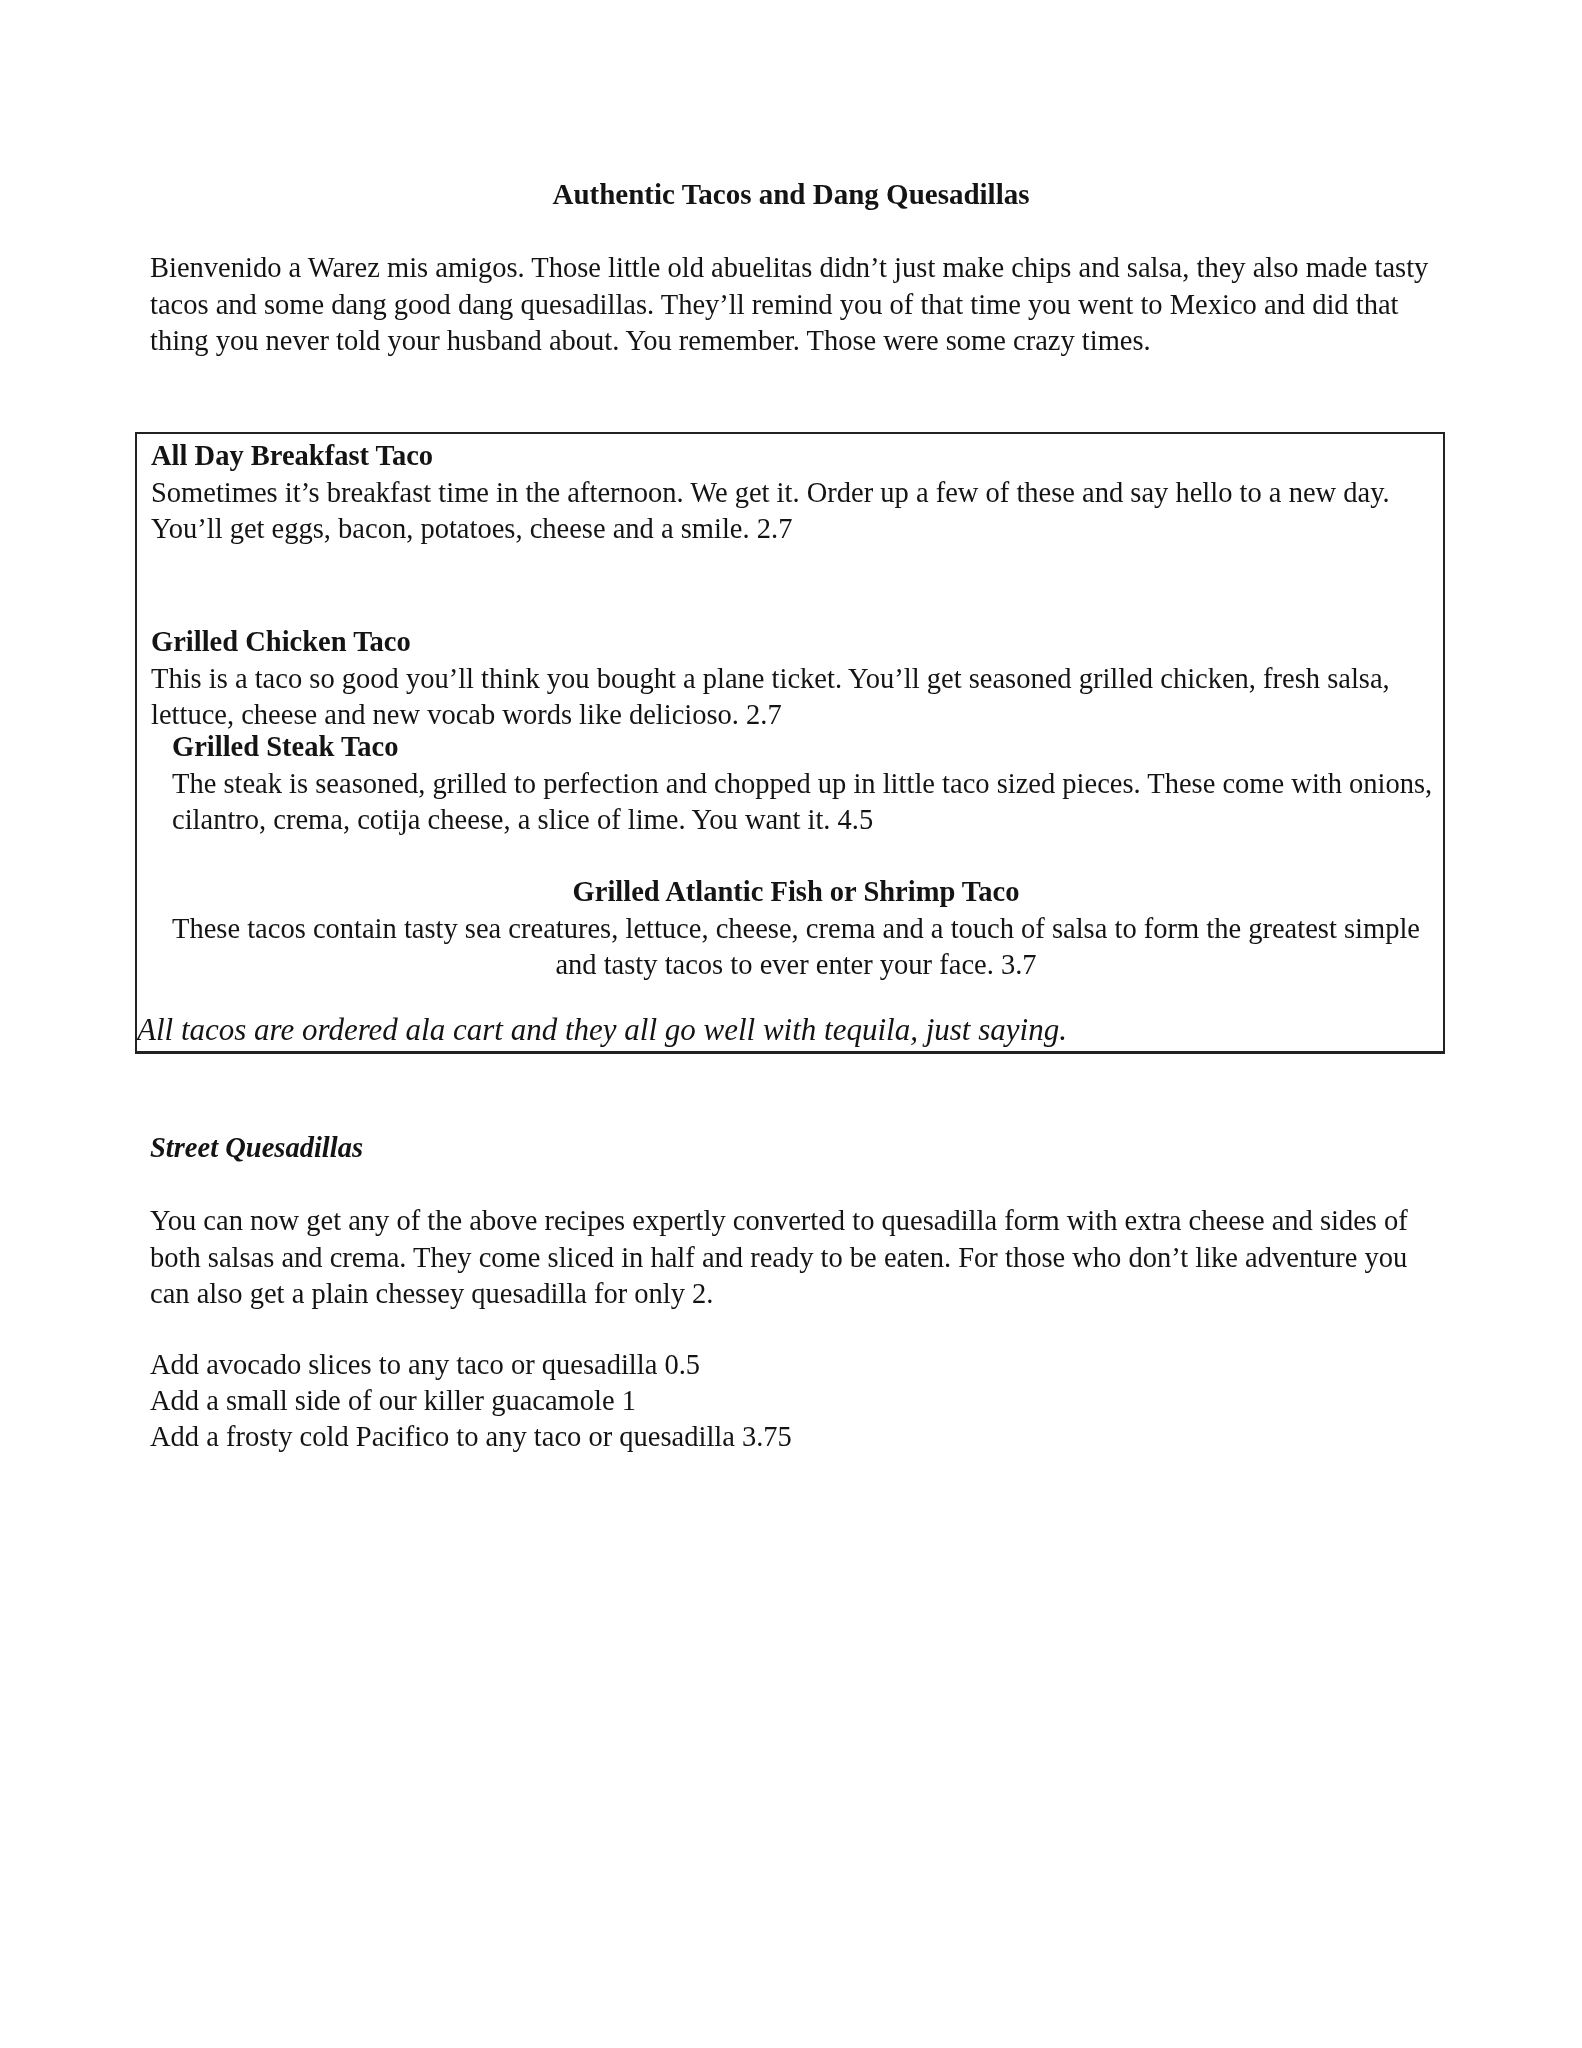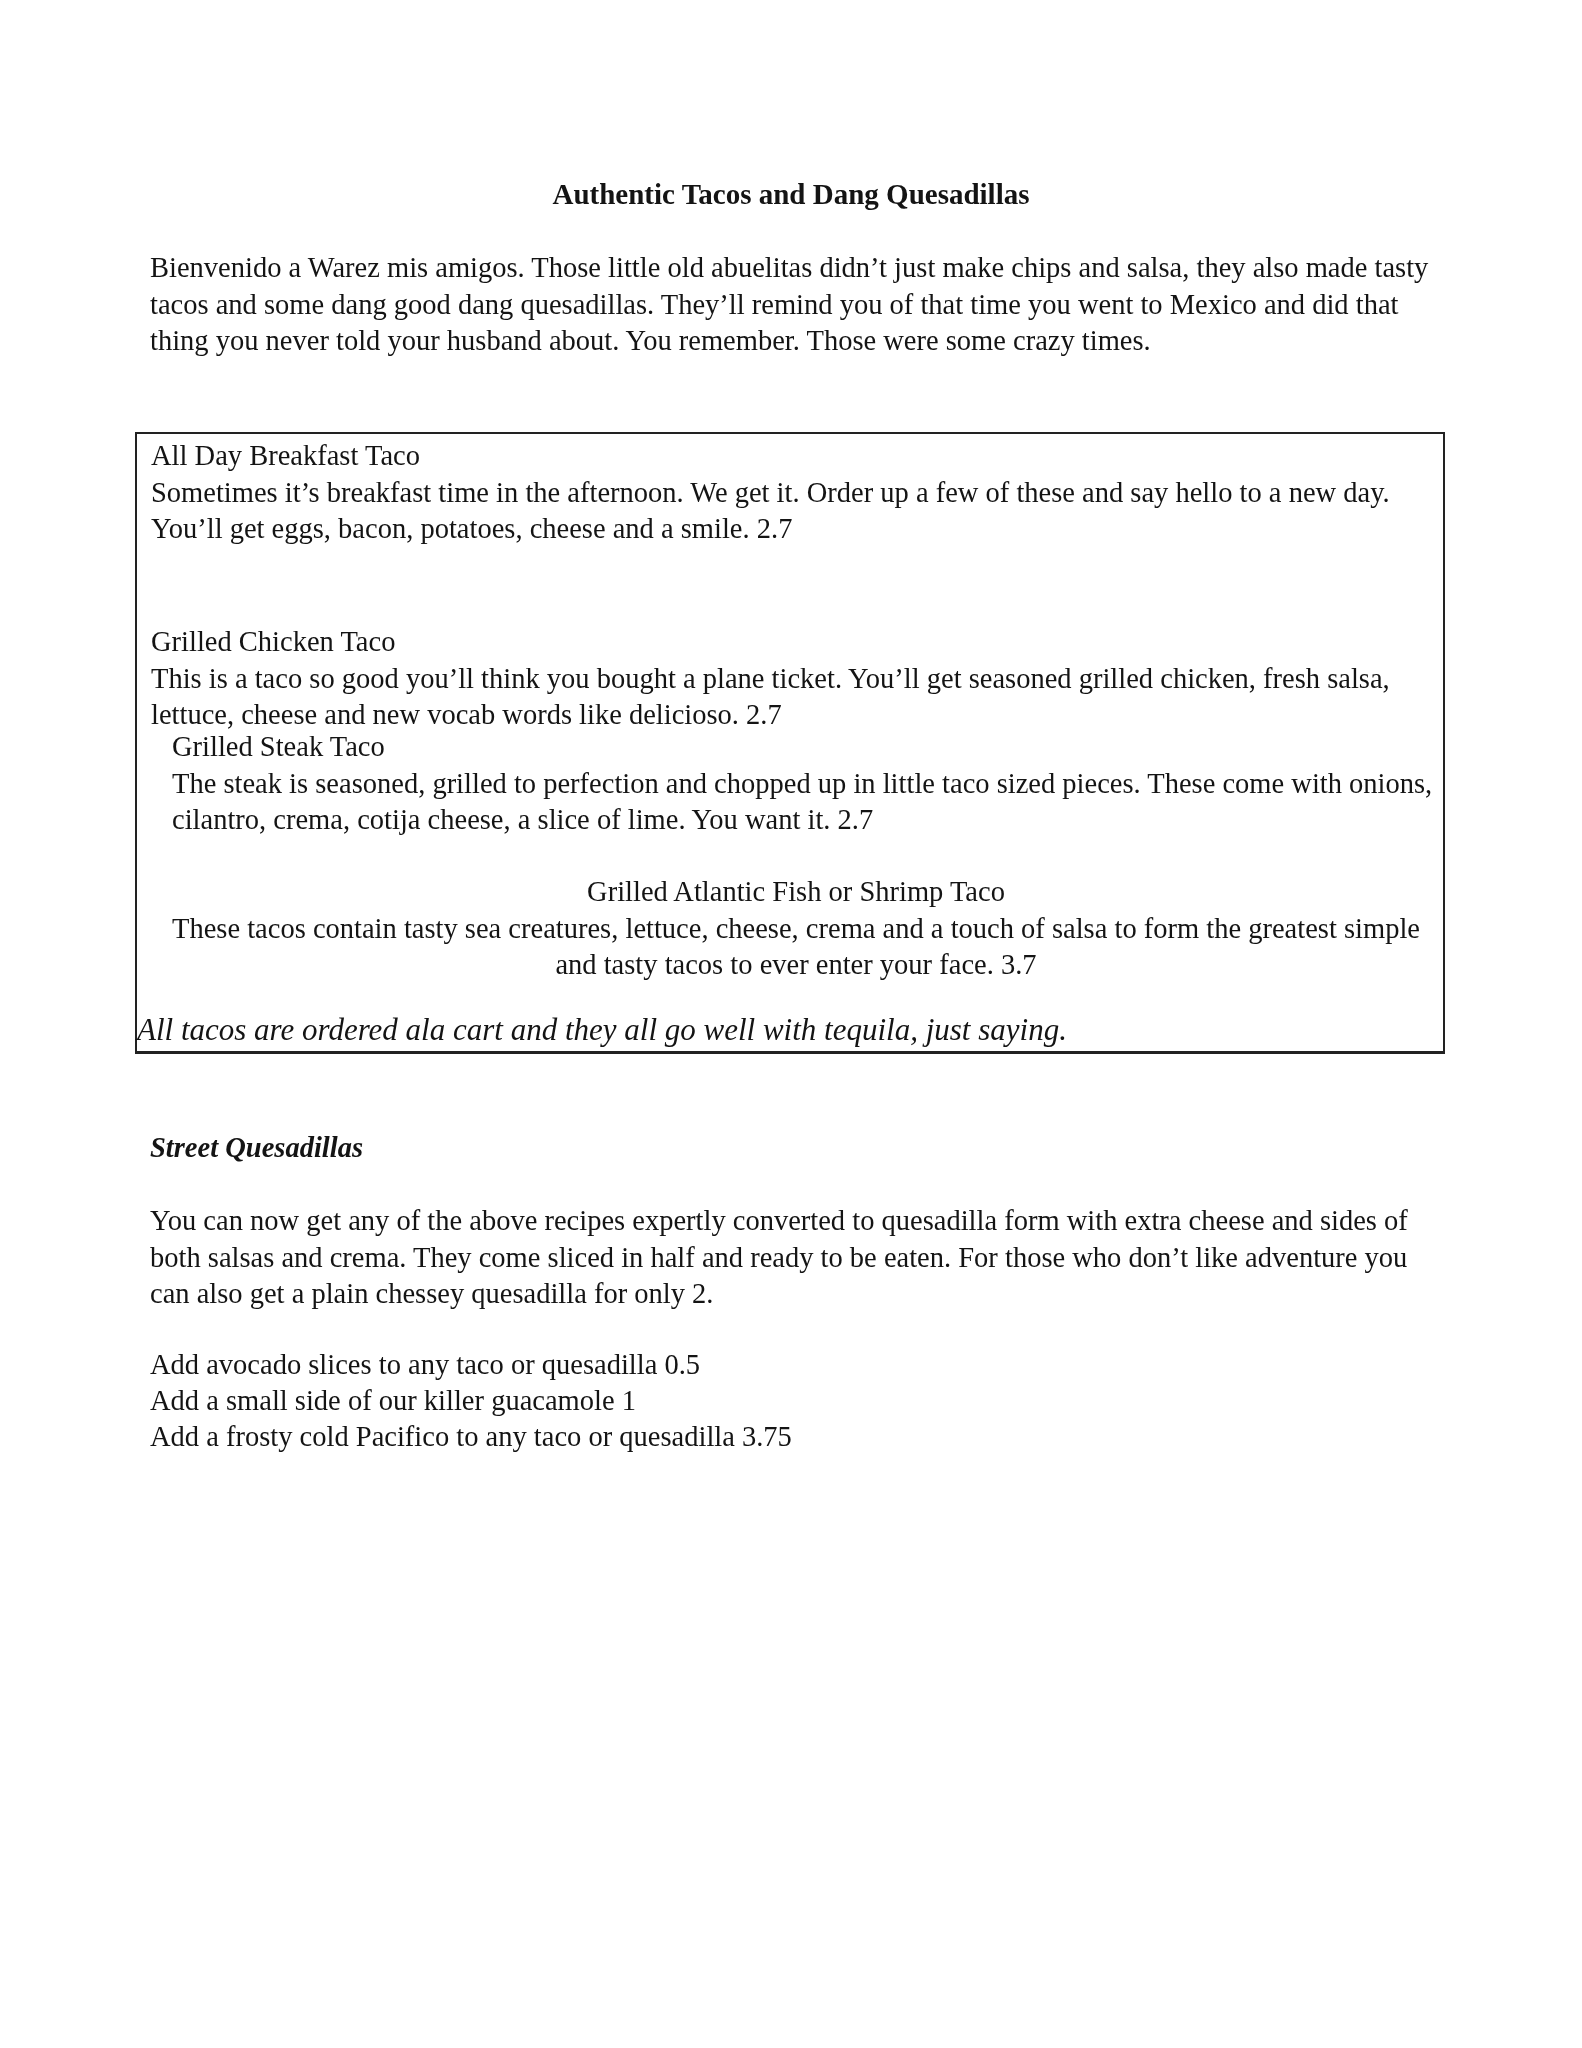--- a/index.html
+++ b/index.html
@@ -6,21 +6,21 @@
   body { width:1582px; height:2048px; position:relative; overflow:hidden;
          font-family:"Liberation Serif", "DejaVu Serif", serif; color:#141414; }
   .page { position:absolute; left:0; top:0; width:1582px; height:2048px; }
   .title { position:absolute; top:176px; left:0; width:1582px; text-align:center;
            font-weight:bold; font-size:29px; line-height:36px; }
   .para { position:absolute; left:150px; width:1300px; font-size:28.5px; line-height:36.5px; }
   .intro { top:250px; }
   .box { position:absolute; left:135px; top:432px; width:1310px; height:622px;
          border:2px solid #222; border-bottom-width:3px; border-right-width:2px; box-sizing:border-box; }
   .item { position:absolute; left:14px; width:1290px; font-size:28.5px; line-height:36.5px; }
-  .item .name { font-weight:normal; }
+  .item .name { font-weight:bold; }
   .note { position:absolute; left:0; width:100%; text-align:left; font-style:italic;
           font-size:31px; line-height:36px; top:578px; }
   .section-title { position:absolute; left:150px; top:1130px; font-weight:bold; font-size:28.5px; line-height:36px;font-style:italic; }
   .quesa { top:1203px; }
   .addons { position:absolute; left:150px; top:1347px; font-size:28.5px; line-height:36px; }
   .addons div { white-space:nowrap; }
 </style>
 </head>
 <body>
 
@@ -33,21 +33,21 @@
     <div class="item" style="top:4px;">
       <div class="name">All Day Breakfast Taco</div>
       <div class="desc">Sometimes it’s breakfast time in the afternoon.  We get it. Order up a few of these and say hello to a new day.  You’ll get eggs, bacon, potatoes, cheese and a smile.  2.7</div>
     </div>
     <div class="item" style="top:150px;margin-top:40px;">
       <div class="name">Grilled Chicken Taco</div>
       <div class="desc">This is a taco so good you’ll think you bought a plane ticket.  You’ll get seasoned grilled chicken, fresh salsa, lettuce, cheese and new vocab words like delicioso. 2.7</div>
     </div>
     <div class="item" style="top:295px;margin-left:21px;">
       <div class="name">Grilled Steak Taco</div>
-      <div class="desc">The steak is seasoned, grilled to perfection and chopped up in little taco sized pieces.  These come with onions, cilantro, crema, cotija cheese, a slice of lime.  You want it. 2.7</div>
+      <div class="desc">The steak is seasoned, grilled to perfection and chopped up in little taco sized pieces.  These come with onions, cilantro, crema, cotija cheese, a slice of lime.  You want it. 4.5</div>
     </div>
     <div class="item" style="top:440px;text-align:center;">
       <div class="name">Grilled Atlantic Fish or Shrimp Taco</div>
       <div class="desc">These tacos contain tasty sea creatures, lettuce, cheese, crema and a touch of salsa to form the greatest simple and tasty tacos to ever enter your face.  3.7</div>
     </div>
     <div class="note">All tacos are ordered ala cart and they all go well with tequila, just saying.</div>
   </div>
 
   <div class="section-title">Street Quesadillas</div>
   <div class="para quesa">You can now get any of the above recipes expertly converted to quesadilla form with extra cheese and sides of both salsas and crema.  They come sliced in half and ready to be eaten.  For those who don’t like adventure you can also get a plain chessey quesadilla for only 2.</div>

